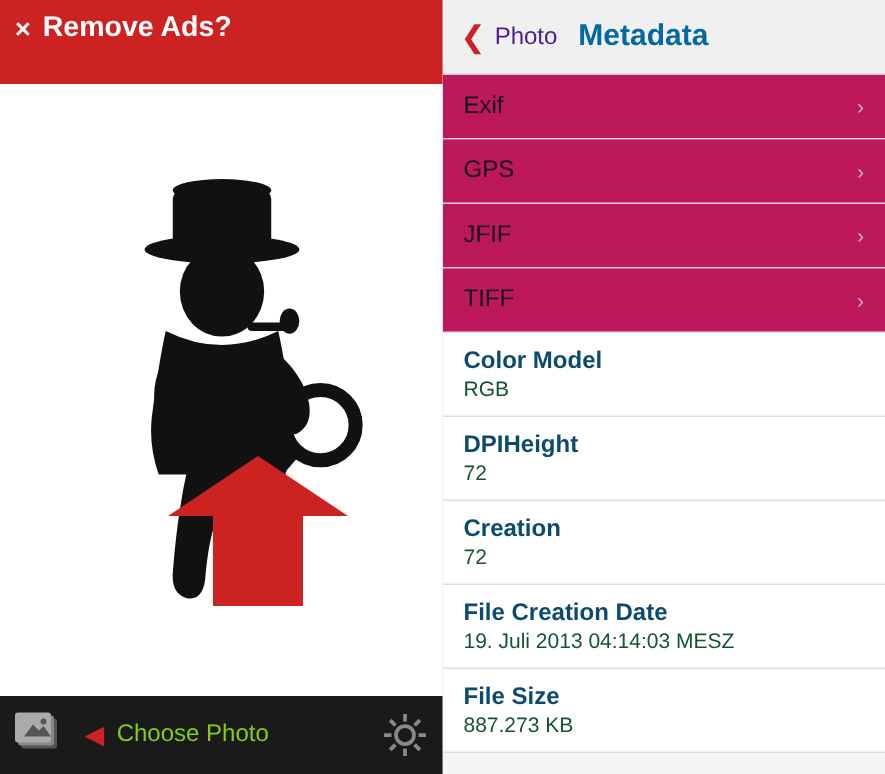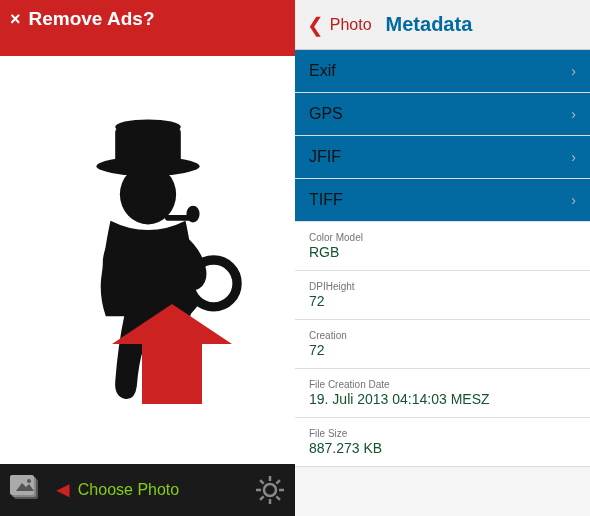--- a/index.html
+++ b/index.html
@@ -137,21 +137,21 @@
       border-bottom: 1px solid #ccc;
       gap: 6px;
       flex-shrink: 0;
     }
     .back-chevron {
       color: #cc2222;
       font-size: 20px;
       cursor: pointer;
     }
     .back-label {
-      color: #b91c1c;
+      color: #4c1d95;
       font-size: 16px;
       cursor: pointer;
     }
     .header-title {
       font-size: 20px;
       font-weight: 600;
       color: #0369a1;
       margin-left: 8px;
     }
 
@@ -171,36 +171,36 @@
       cursor: pointer;
     }
     .meta-row.no-chevron {
       cursor: default;
     }
     .meta-row-left {
       display: flex;
       flex-direction: column;
     }
     .meta-key {
-      font-size: 10px;
-      font-weight: 400;
-      color: #737373;
+      font-size: 16px;
+      font-weight: 700;
+      color: #0c4a6e;
     }
     .meta-value {
       font-size: 14px;
       color: #14532d;
       margin-top: 1px;
     }
     .meta-row-section {
       display: flex;
       align-items: center;
       justify-content: space-between;
       padding: 12px 14px;
       border-bottom: 1px solid #ddd;
-      background: #0369a1;
+      background: #be185d;
       cursor: pointer;
     }
     .meta-section-label {
       font-size: 16px;
       color: #111;
     }
     .section-chevron {
       color: #bbb;
       font-size: 14px;
     }

